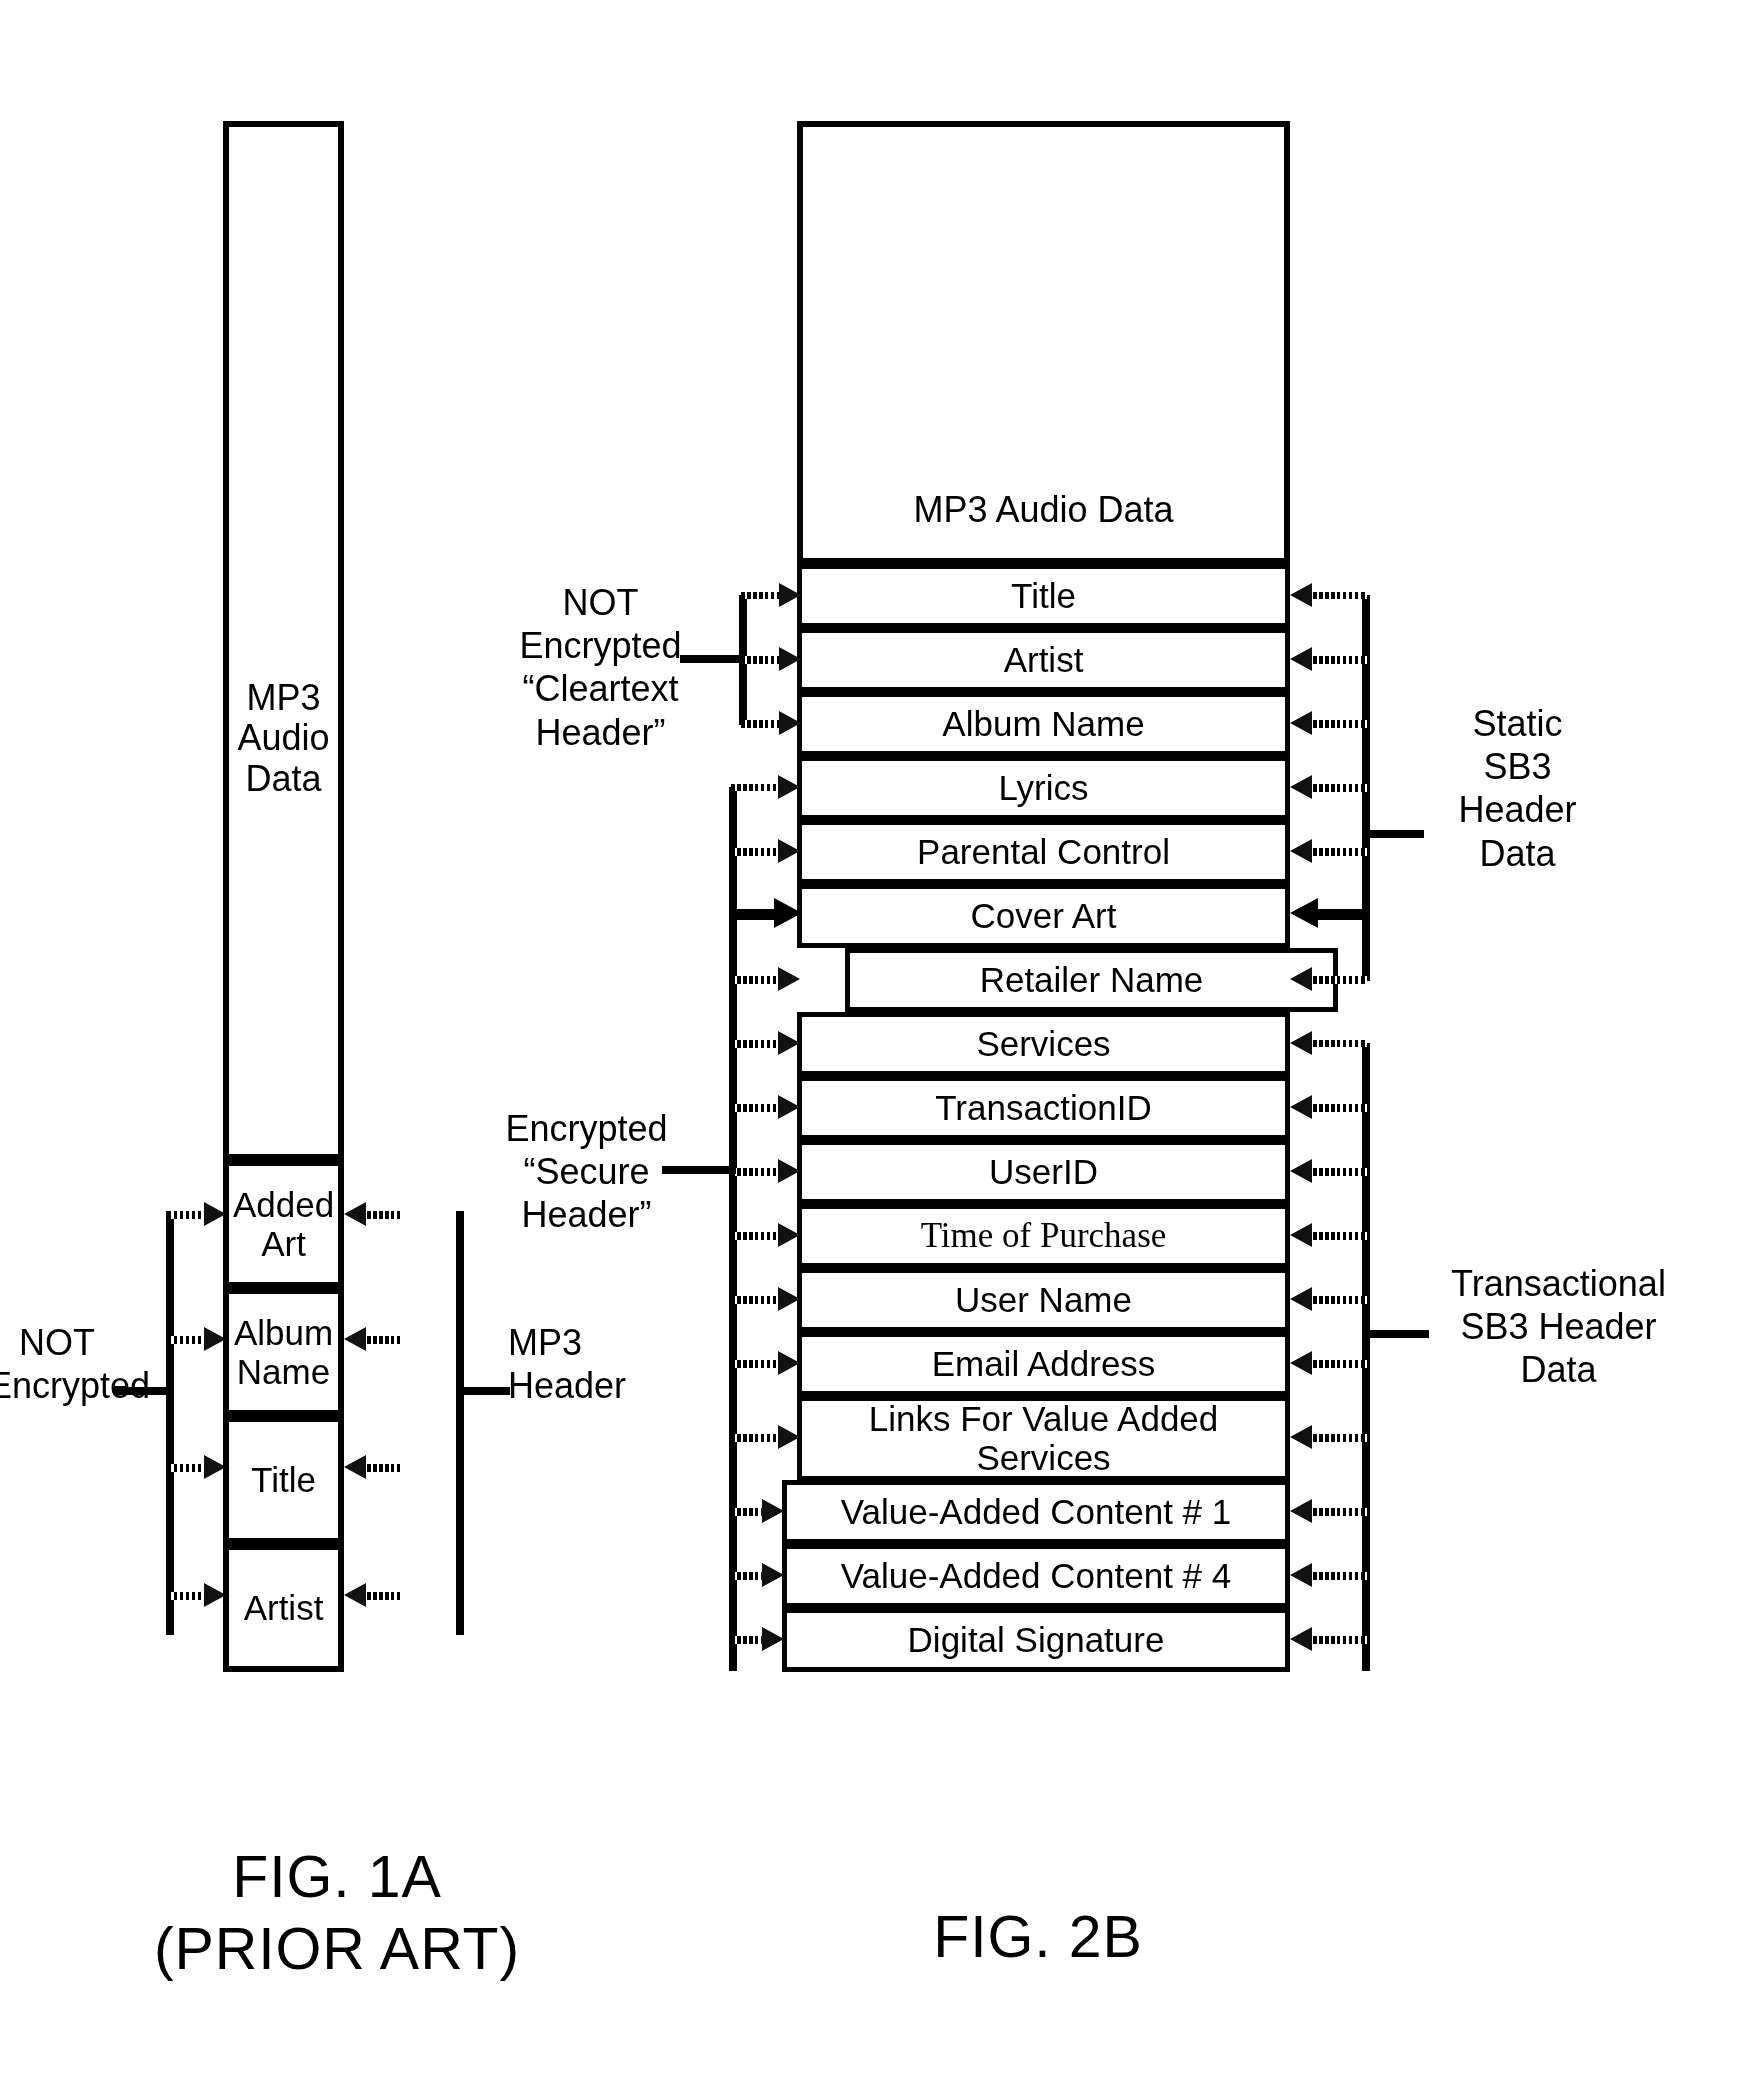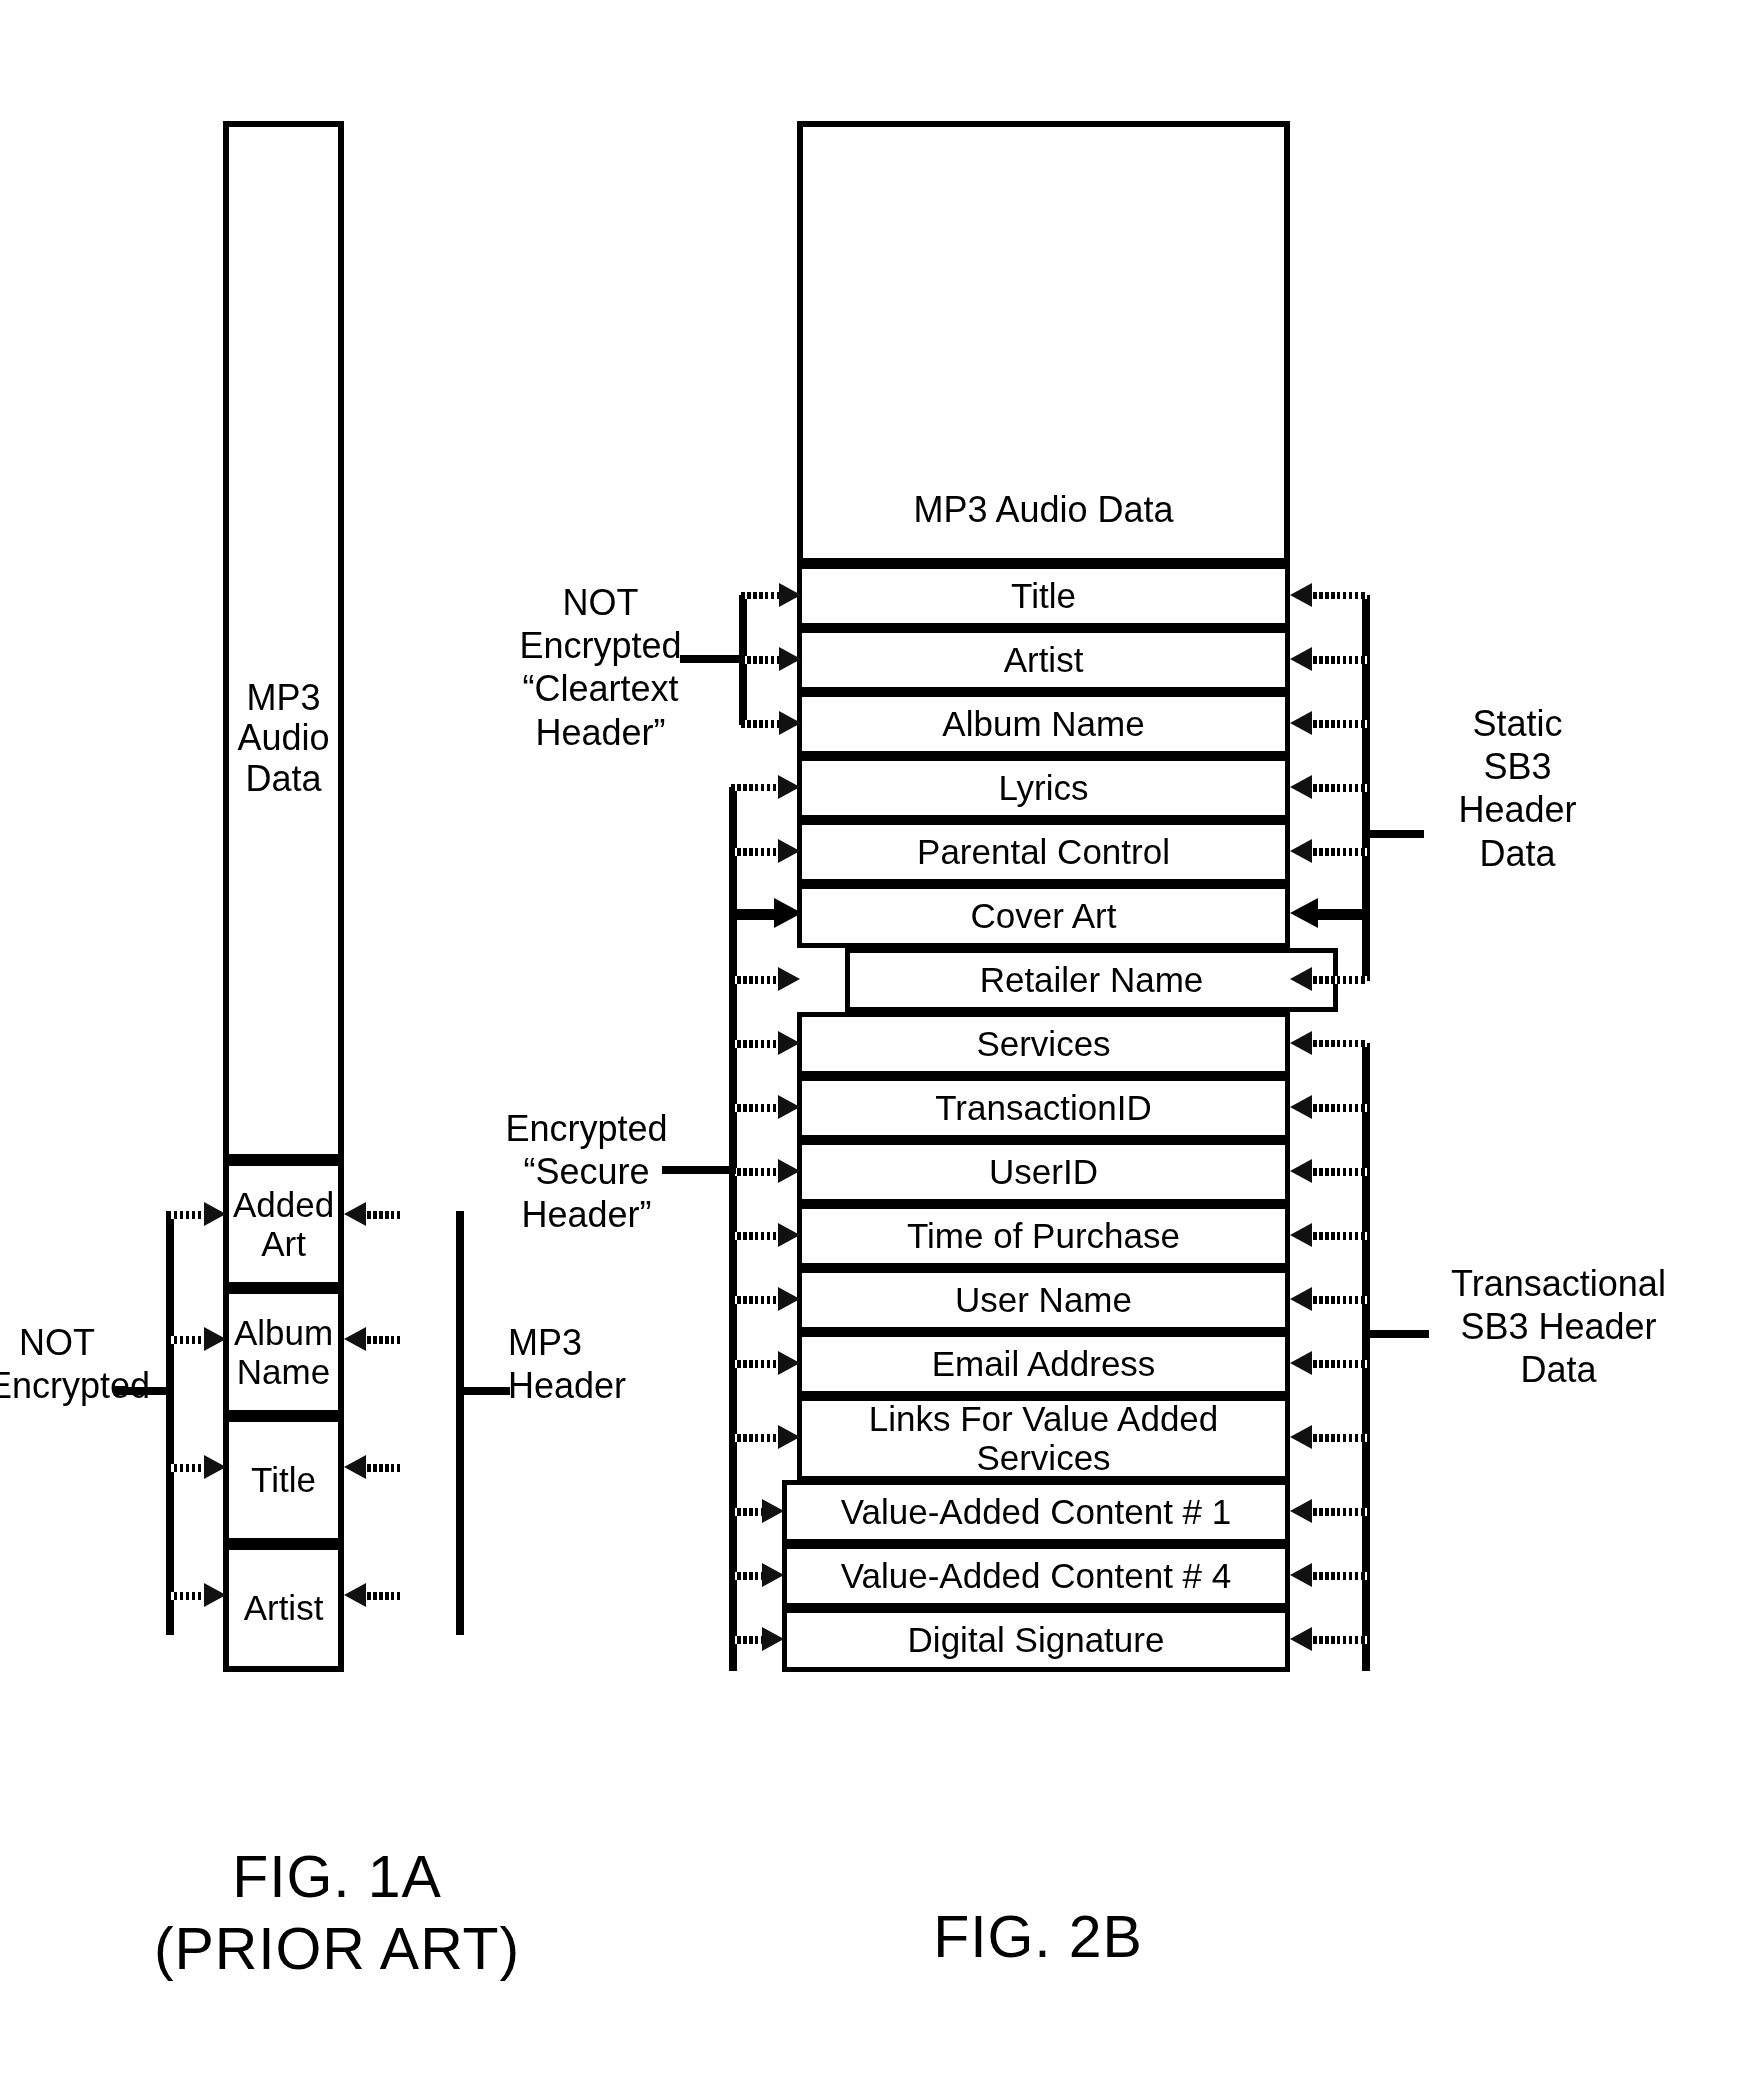--- a/index.html
+++ b/index.html
@@ -204,21 +204,21 @@
     <div class="rowbox" style="left:797px; top:564px;  width:493px; height:64px;">Title</div>
     <div class="rowbox" style="left:797px; top:628px;  width:493px; height:64px;">Artist</div>
     <div class="rowbox" style="left:797px; top:692px;  width:493px; height:64px;">Album Name</div>
     <div class="rowbox" style="left:797px; top:756px;  width:493px; height:64px;">Lyrics</div>
     <div class="rowbox" style="left:797px; top:820px;  width:493px; height:64px;">Parental Control</div>
     <div class="rowbox" style="left:797px; top:884px; width:493px; height:64px;">Cover Art</div>
     <div class="rowbox" style="left:797px; top:948px; width:493px; height:64px;margin-left:48px;">Retailer Name</div>
     <div class="rowbox" style="left:797px; top:1012px; width:493px; height:64px;">Services</div>
     <div class="rowbox" style="left:797px; top:1076px; width:493px; height:64px;">TransactionID</div>
     <div class="rowbox" style="left:797px; top:1140px; width:493px; height:64px;">UserID</div>
-    <div class="rowbox" style="left:797px; top:1204px; width:493px; height:64px;">Time of Purchase</div>
+    <div class="rowbox" style="left:797px; top:1204px; width:493px; height:64px;font-family:Liberation Serif, serif;">Time of Purchase</div>
     <div class="rowbox" style="left:797px; top:1268px; width:493px; height:64px;">User Name</div>
     <div class="rowbox" style="left:797px; top:1332px; width:493px; height:64px;">Email Address</div>
     <div class="rowbox" style="left:797px; top:1396px; width:493px; height:85px; padding:0 31px;">Links For Value Added Services</div>
     <div class="rowbox" style="left:782px; top:1480px; width:508px; height:64px;">Value-Added Content # 1</div>
     <div class="rowbox" style="left:782px; top:1544px; width:508px; height:64px;">Value-Added Content # 4</div>
     <div class="rowbox" style="left:782px; top:1608px; width:508px; height:64px;">Digital Signature</div>
 
     <div class="bracket" style="left:739px; top:595px; width:61px; height:130px;">
       <div class="spine" style="top:0; height:130px;"></div>
       <div class="arrow-row hatch right" style="left:1.7px; top:-10.4px; width:61px;">

